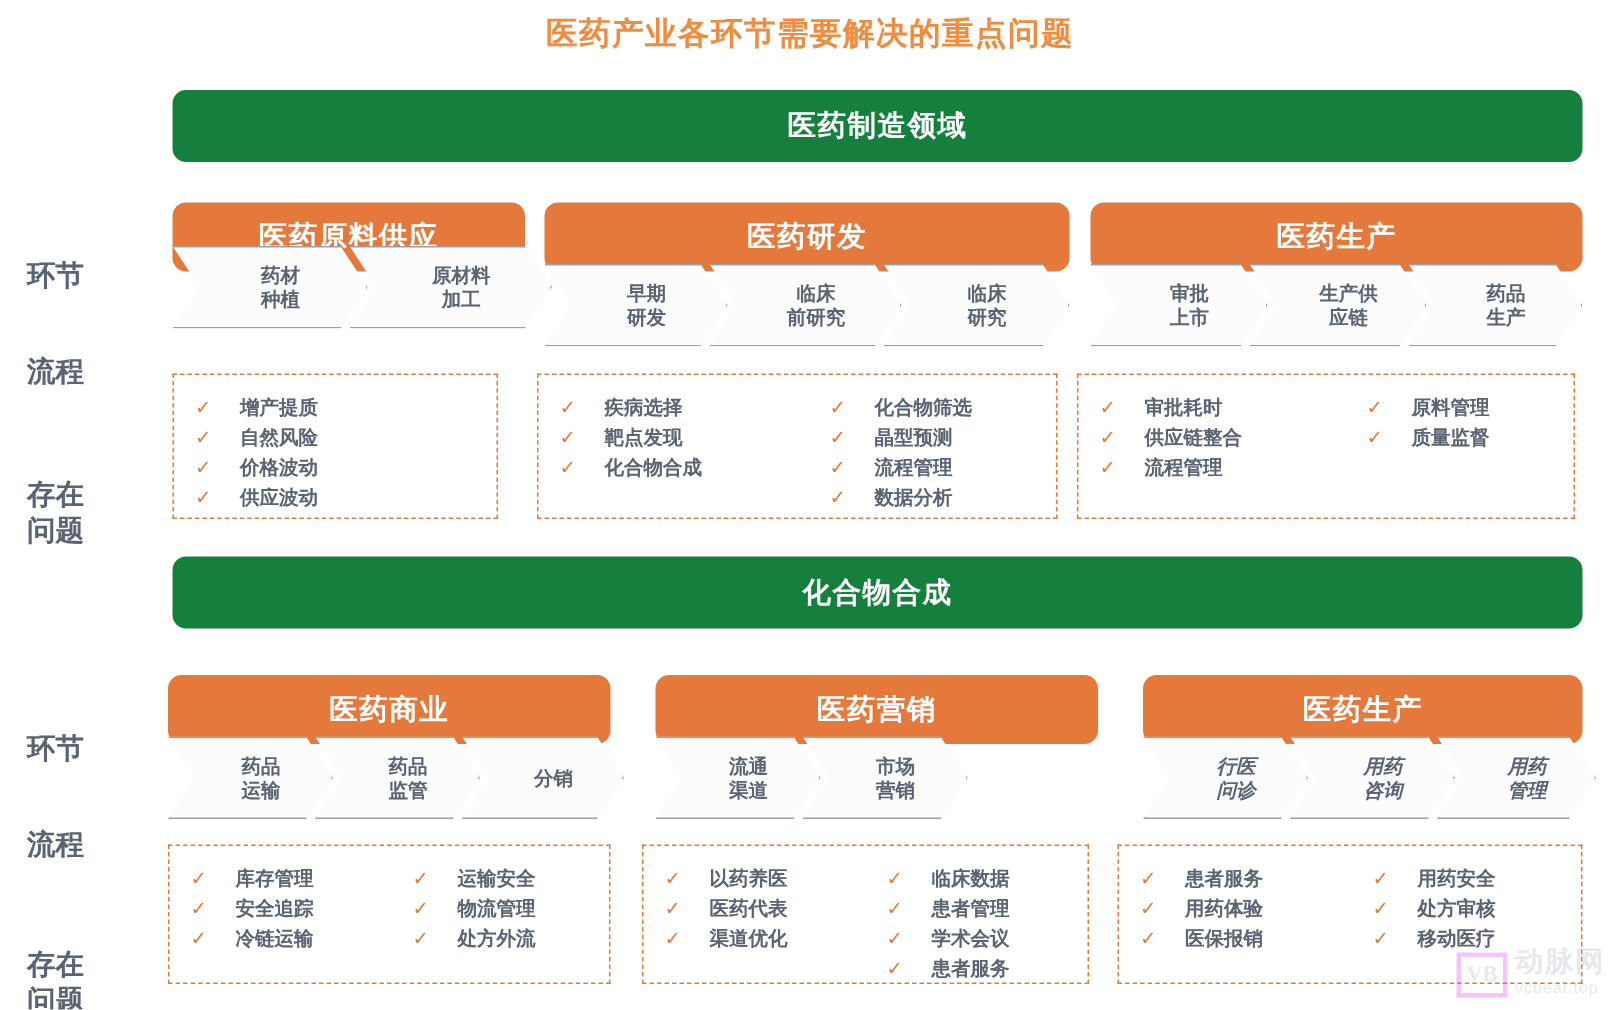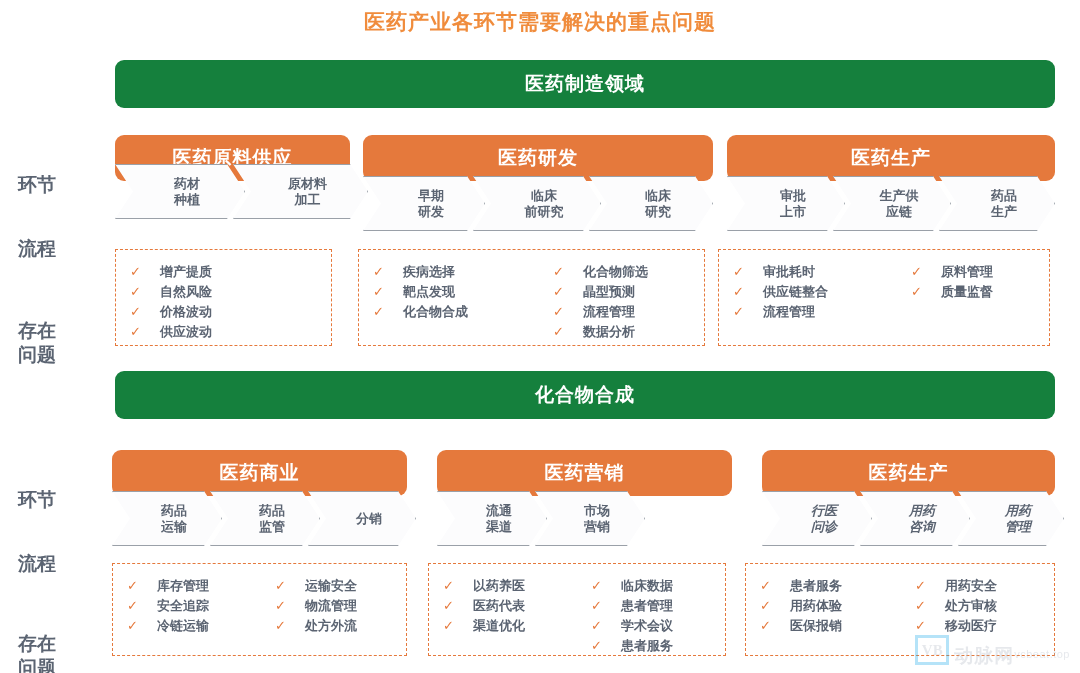--- a/index.html
+++ b/index.html
@@ -93,27 +93,27 @@
   }
 
   
   .watermark{
     position:absolute;right:10px;bottom:8px;
     display:flex;align-items:flex-end;gap:5px;
     opacity:.30;
   }
   .wm-logo{
     width:34px;height:30px;
-    border:3px solid #0ea5e9;
+    border:3px solid #d946ef;
     box-sizing:border-box;
     display:flex;align-items:center;justify-content:center;
     font-size:15px;font-weight:bold;color:#AEB6C2;
     font-family:"Liberation Serif",serif;
   }
-  .wm-text{display:flex;flex-direction:row;line-height:1;}
+  .wm-text{display:flex;flex-direction:column;line-height:1;}
   .wm-cn{font-size:19px;font-weight:bold;color:#AEB6C2;letter-spacing:1px;}
   .wm-en{font-size:11px;color:#AEB6C2;letter-spacing:.5px;margin-top:3px;}
 </style>
 </head>
 <body>
 
 <div class="page">
 
   <div class="title">医药产业各环节需要解决的重点问题</div>
 

